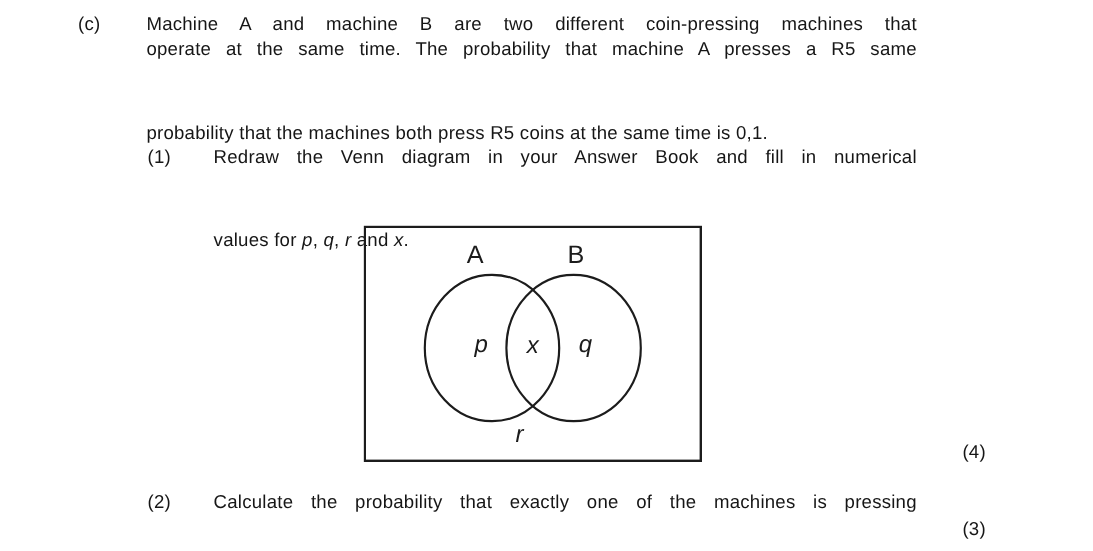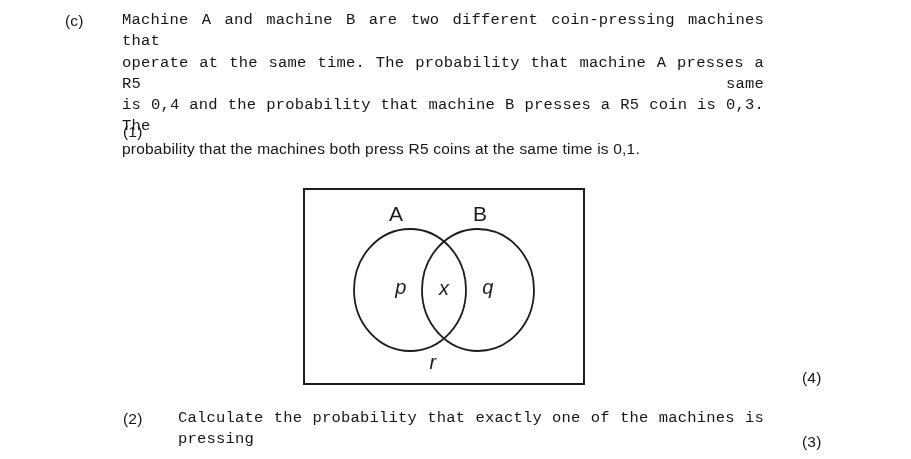--- a/index.html
+++ b/index.html
@@ -10,22 +10,22 @@
     height: 459px;
     background: #ffffff;
     font-family: "Liberation Sans", "DejaVu Sans", sans-serif;
     font-size: 15.5px;
     line-height: 21.3px;
     color: #161616;
     letter-spacing: 0.2px;
     overflow: hidden;
   }
   .abs { position: absolute; }
-  .jline { text-align: justify; text-align-last: justify; font-family: Liberation Mono, monospace; }
-  .lastline { text-align: left; }
+  .jline { text-align: justify; text-align-last: justify; }
+  .lastline { text-align: left; margin-top: 48px; }
   .qlabel { white-space: nowrap; }
   .marks { white-space: nowrap; }
   i, .var { font-style: italic; }
 
   
   .diagram { position: absolute; left: 303px; top: 188px; width: 282px; height: 197px; }
   .diagram svg { position: absolute; left: 0; top: 0; }
   .vlabel {
     position: absolute;
     transform: translate(-50%, -50%);
@@ -40,26 +40,29 @@
 </head>
 <body>
 
 <div class="page">
 
   <span class="abs qlabel" style="left:65px; top:10px;">(c)</span>
 
   <div class="abs" style="left:122px; top:10px; width:642px;">
     <div class="jline">Machine A and machine B are two different coin-pressing machines that</div>
     <div class="jline">operate at the same time. The probability that machine A presses a R5 same</div>
-    <div class="jline">is 0,4 and the probability that machine B presses a R5 coin is 0,3. The</div>
     <div class="lastline">probability that the machines both press R5 coins at the same time is 0,1.</div>
   </div>
 
   <span class="abs qlabel" style="left:123px; top:121px;">(1)</span>
 
+  <div class="abs" style="left:178px; top:121px; width:586px;">
+    <div class="jline">Redraw the Venn diagram in your Answer Book and fill in numerical</div>
+    <div class="lastline"><span>values for </span><i class="var">p</i><span>, </span><i class="var">q</i><span>, </span><i class="var">r</i><span> and </span><i class="var">x</i><span>.</span></div>
+  </div>
 
   <div class="diagram">
     <svg width="282" height="197" viewBox="0 0 282 197">
       <rect x="1" y="1" width="280" height="195" fill="none" stroke-width="2" stroke="#1c1c1c"></rect>
       <ellipse cx="107" cy="102" rx="56" ry="61" fill="none" stroke-width="1.8" stroke="#1c1c1c"></ellipse>
       <ellipse cx="175" cy="102" rx="56" ry="61" fill="none" stroke-width="1.8" stroke="#1c1c1c"></ellipse>
     </svg>
     <span class="vlabel setlabel" style="left:93px;  top:25px;">A</span>
     <span class="vlabel setlabel" style="left:177px; top:25px;">B</span>
     <span class="vlabel regionlabel" style="left:98px;  top:99px;">p</span>

